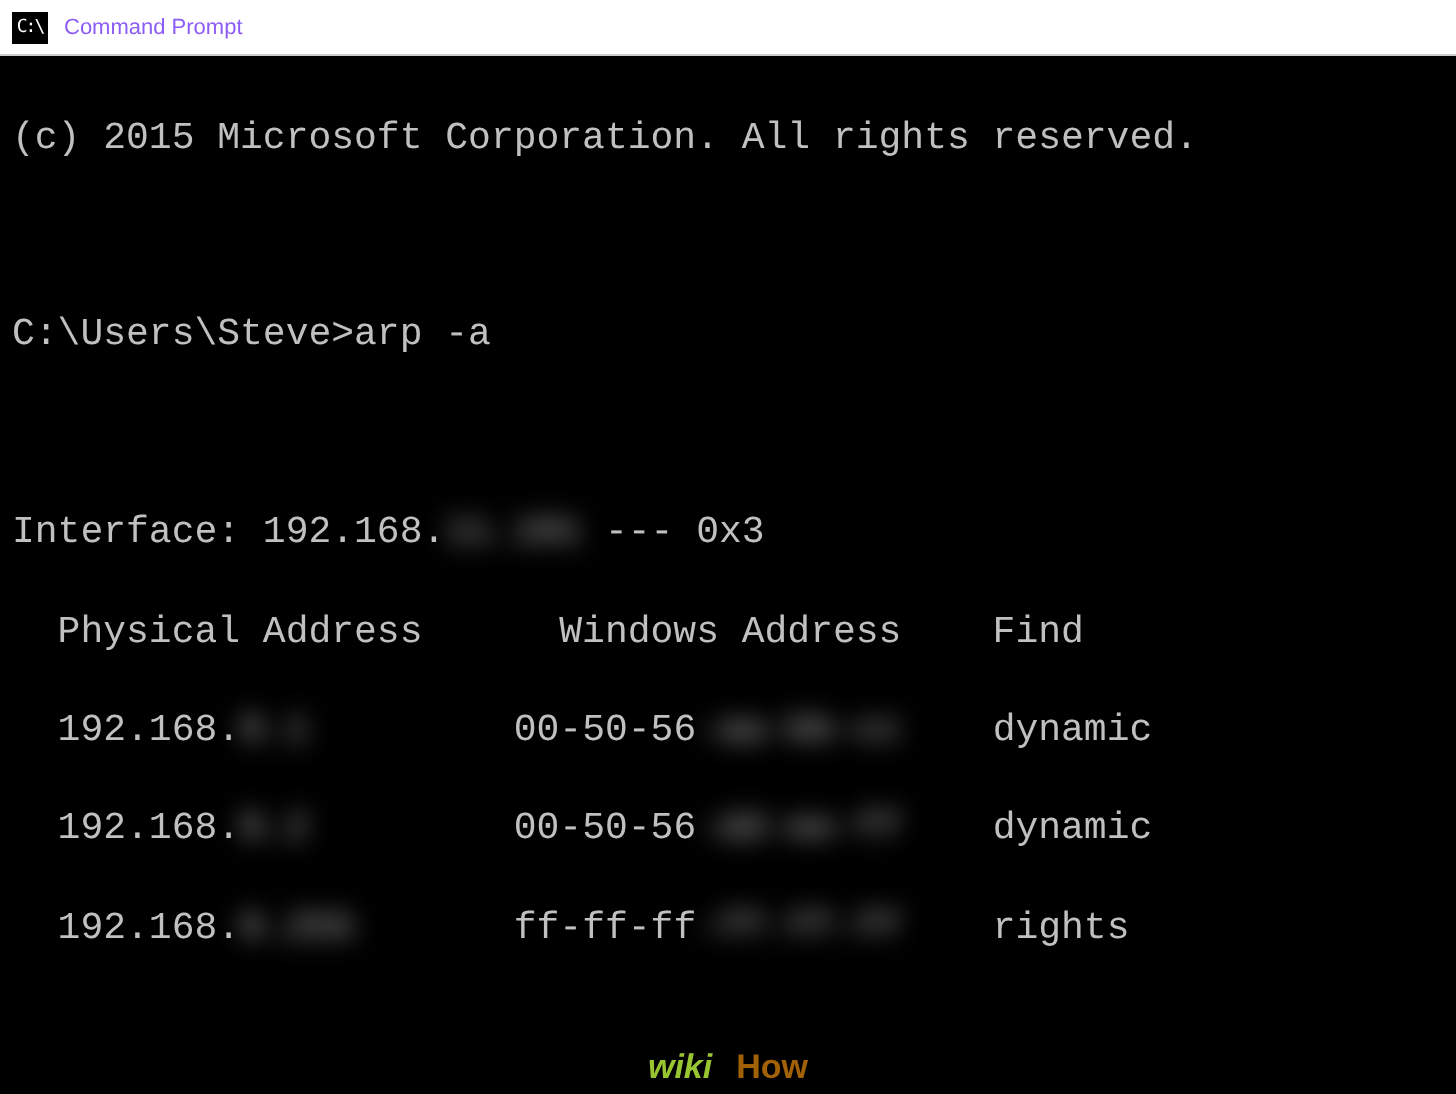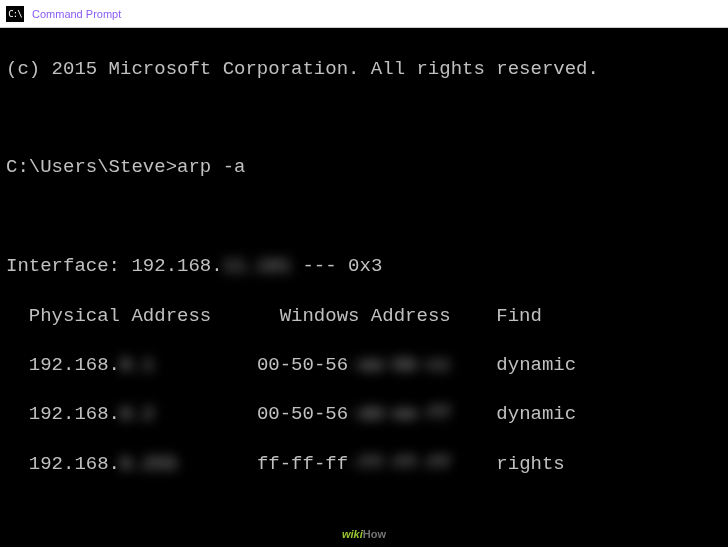--- a/index.html
+++ b/index.html
@@ -54,30 +54,31 @@
       position: absolute;
       bottom: 0;
       left: 0;
       right: 0;
       height: 26px;
       background: rgba(0,0,0,0.85);
       display: flex;
       align-items: center;
       justify-content: center;
       font-family: 'Segoe UI', Arial, sans-serif;
-      font-size: 11px;
+      font-size: 17px;
     }
     .caption-logo {
       color: #9ac533;
       font-style: italic;
       font-weight: bold;
     }
     .caption-logo-b {
-      color: #737373;
+      color: #a16207;
       font-weight: bold;
+      padding-left: 12px;
     }
     .caption-text {
       color: #e8e8e8;
       margin-left: 4px;
     }
   </style>
 </head>
 <body>
 
 <div class="titlebar">

